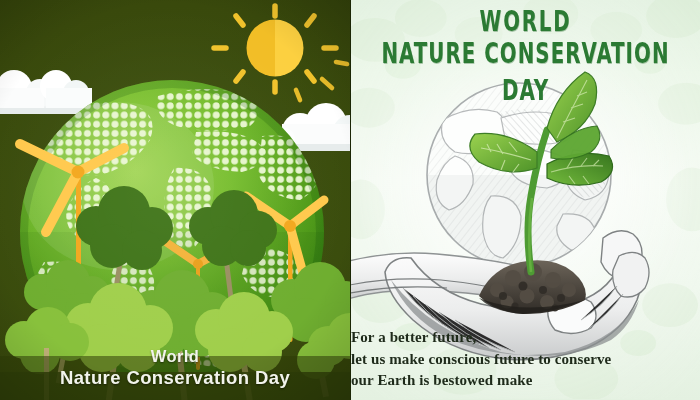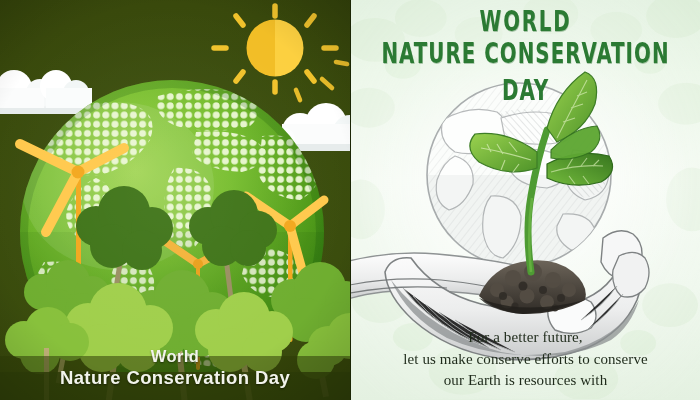--- a/index.html
+++ b/index.html
@@ -58,23 +58,23 @@
     letter-spacing:2.0px;
     transform:scaleX(0.88) scaleY(1.14);
     transform-origin:center top;
     text-shadow:0.5px 0.5px 0 rgba(40,110,45,0.35);
   }
   .rtitle .t1 { font-size:25px; line-height:1.28; }
   .rtitle .t2 { font-size:25px; line-height:1.26; letter-spacing:1.2px; }
 
   .rquote {
     position:absolute; z-index:5; left:0; right:0; bottom:8px;
-    text-align:center; color:#1e2a1a;
+    text-align:left; color:#1e2a1a;
     font-family:"Liberation Serif","DejaVu Serif", serif;
-    font-size:15px; line-height:1.45; letter-spacing:0.1px;
+    font-size:15px; line-height:1.45; letter-spacing:0.1px;font-weight:bold;
   }
   .rquote span { display:block; white-space:nowrap; }
 </style>
 </head>
 <body>
 
 <div id="stage">
 
   <div id="left">
 
@@ -482,18 +482,18 @@
             <path d="M220 108 L232 104"></path>
           <path d="M226 96 L236 92"></path>
         </g>
 
         <path d="M200 150 Q222 128 246 126 Q254 140 240 152 Q220 162 200 158 Z" fill="#5ea733" stroke="#35751f" stroke-width="1.1" opacity="0.96"></path>
       </g>
     </svg>
 
     <div class="rquote">
       <span>For a better future,</span>
-      <span>let us make conserve efforts to conserve</span>
-      <span>our Earth is resources with</span>
+      <span>let us make conscious future to conserve</span>
+      <span>our Earth is bestowed make</span>
     </div>
   </div>
 
 </div>
 
 </body></html>

